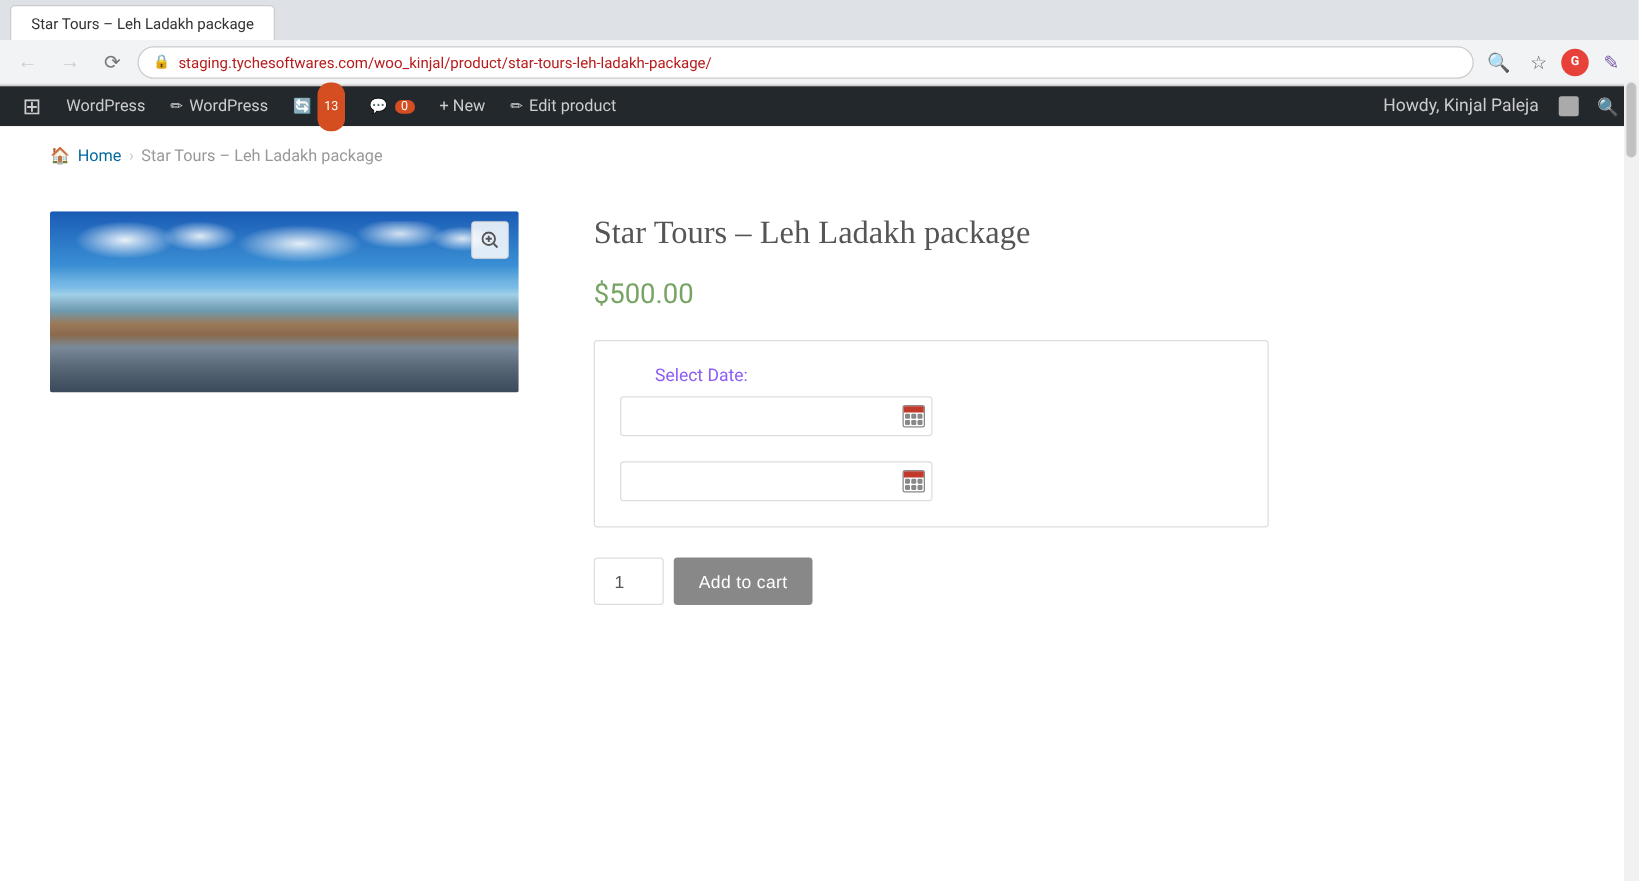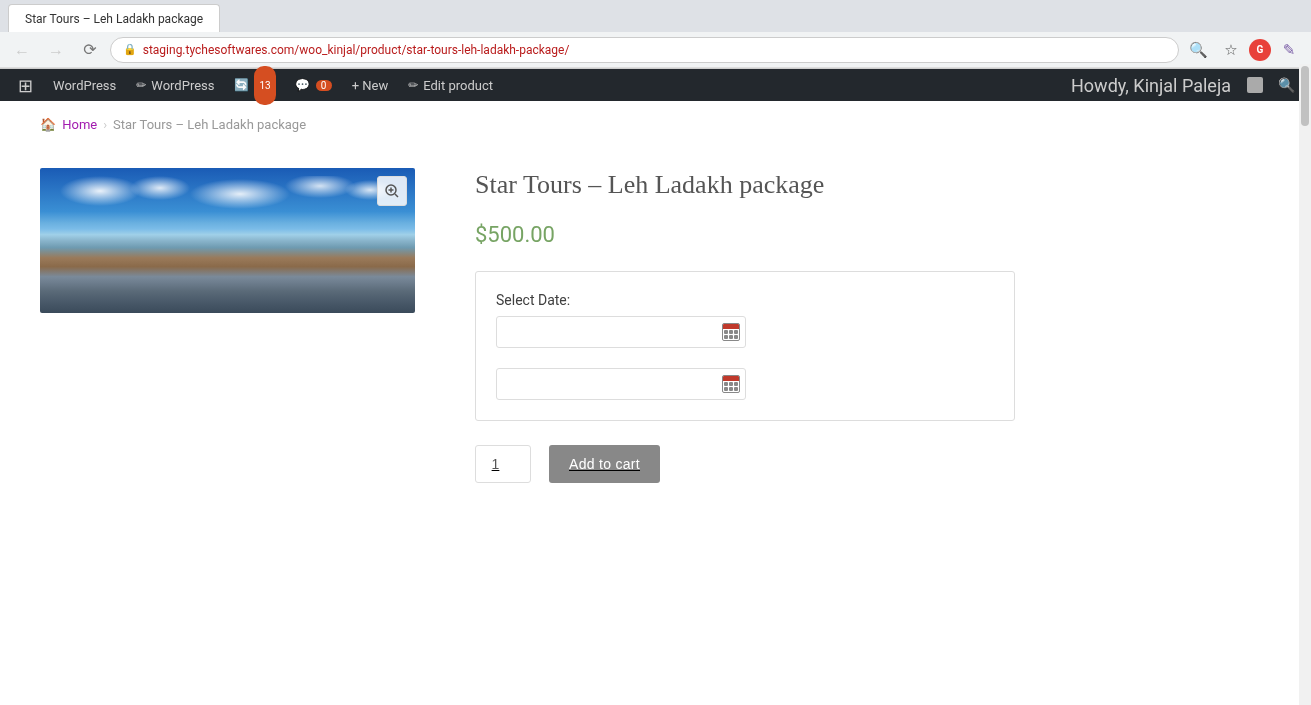--- a/index.html
+++ b/index.html
@@ -110,21 +110,21 @@
       cursor: pointer;
       white-space: nowrap;
     }
     .wp-logo { color: #ccc; font-size: 18px; }
     .wp-admin-bar-right {
       margin-left: auto;
       display: flex;
       align-items: center;
       gap: 8px;
     }
-    .howdy-text { color: #ccc; font-size: 18px; padding: 0 8px; }
+    .howdy-text { color: #ccc; font-size: 14px; padding: 0 8px; }
     .admin-avatar {
       width: 16px; height: 16px;
       background: #aaa;
       border-radius: 2px;
     }
     .wp-search-icon {
       width: 32px; height: 32px;
       display: flex; align-items: center; justify-content: center;
       cursor: pointer;
       color: #ccc;
@@ -157,21 +157,21 @@
 
     
     .breadcrumb {
       padding: 16px 40px;
       font-size: 13px;
       color: #999;
       display: flex;
       align-items: center;
       gap: 6px;
     }
-    .breadcrumb a { color: #a21caf; text-decoration: none; }
+    .breadcrumb a { color: #0369a1; text-decoration: none; }
     .breadcrumb-sep { color: #ccc; }
 
     
     .product-layout {
       display: flex;
       padding: 20px 40px 40px;
       gap: 60px;
       align-items: flex-start;
     }
 
@@ -268,23 +268,24 @@
       padding: 20px;
       margin-bottom: 24px;
       width: 540px;
     }
     .date-field-group {
       margin-bottom: 20px;
     }
     .date-field-group:last-child { margin-bottom: 0; }
     .date-field-label {
       font-size: 14px;
-      color: #404040;
+      color: #8b5cf6;
       margin-bottom: 8px;
       display: block;
+      margin-left: 28px;
     }
     .date-input-wrapper {
       display: flex;
       align-items: center;
       position: relative;
     }
     .date-input {
       width: 250px;
       height: 32px;
       border: 1px solid #ddd;
@@ -330,22 +331,21 @@
     }
     .cal-dot {
       background: #888;
       border-radius: 1px;
     }
 
     
     .add-to-cart-area {
       display: flex;
       align-items: center;
-      gap: 18px;
-      text-decoration: underline;
+      gap: 8px;
     }
     .quantity-input {
       width: 56px;
       height: 38px;
       border: 1px solid #ddd;
       border-radius: 3px;
       text-align: center;
       font-size: 14px;
       color: #555;
     }

